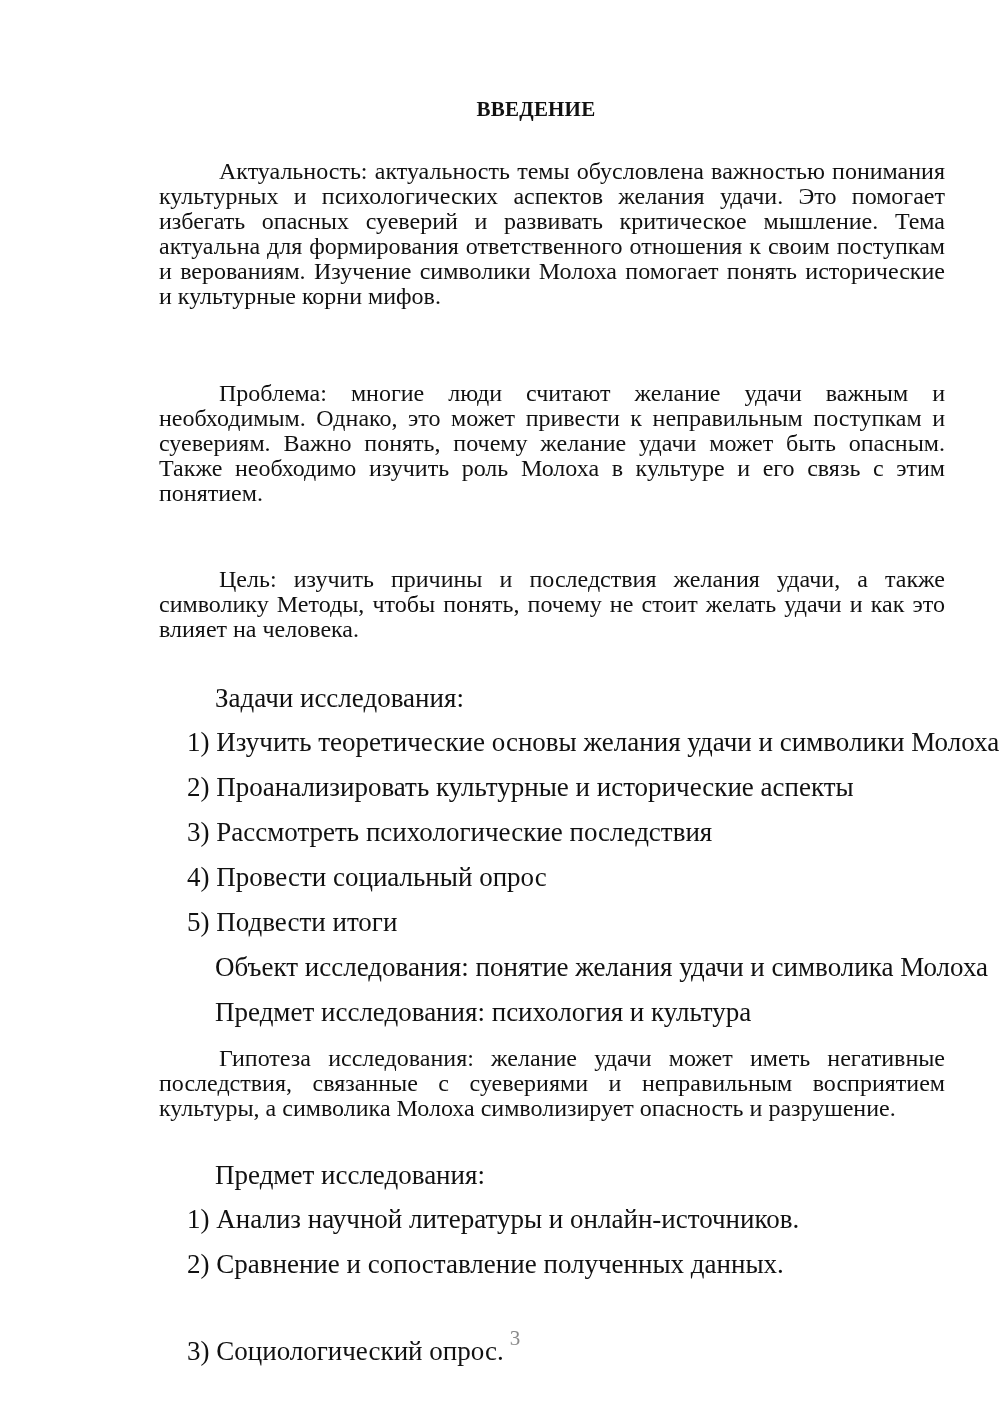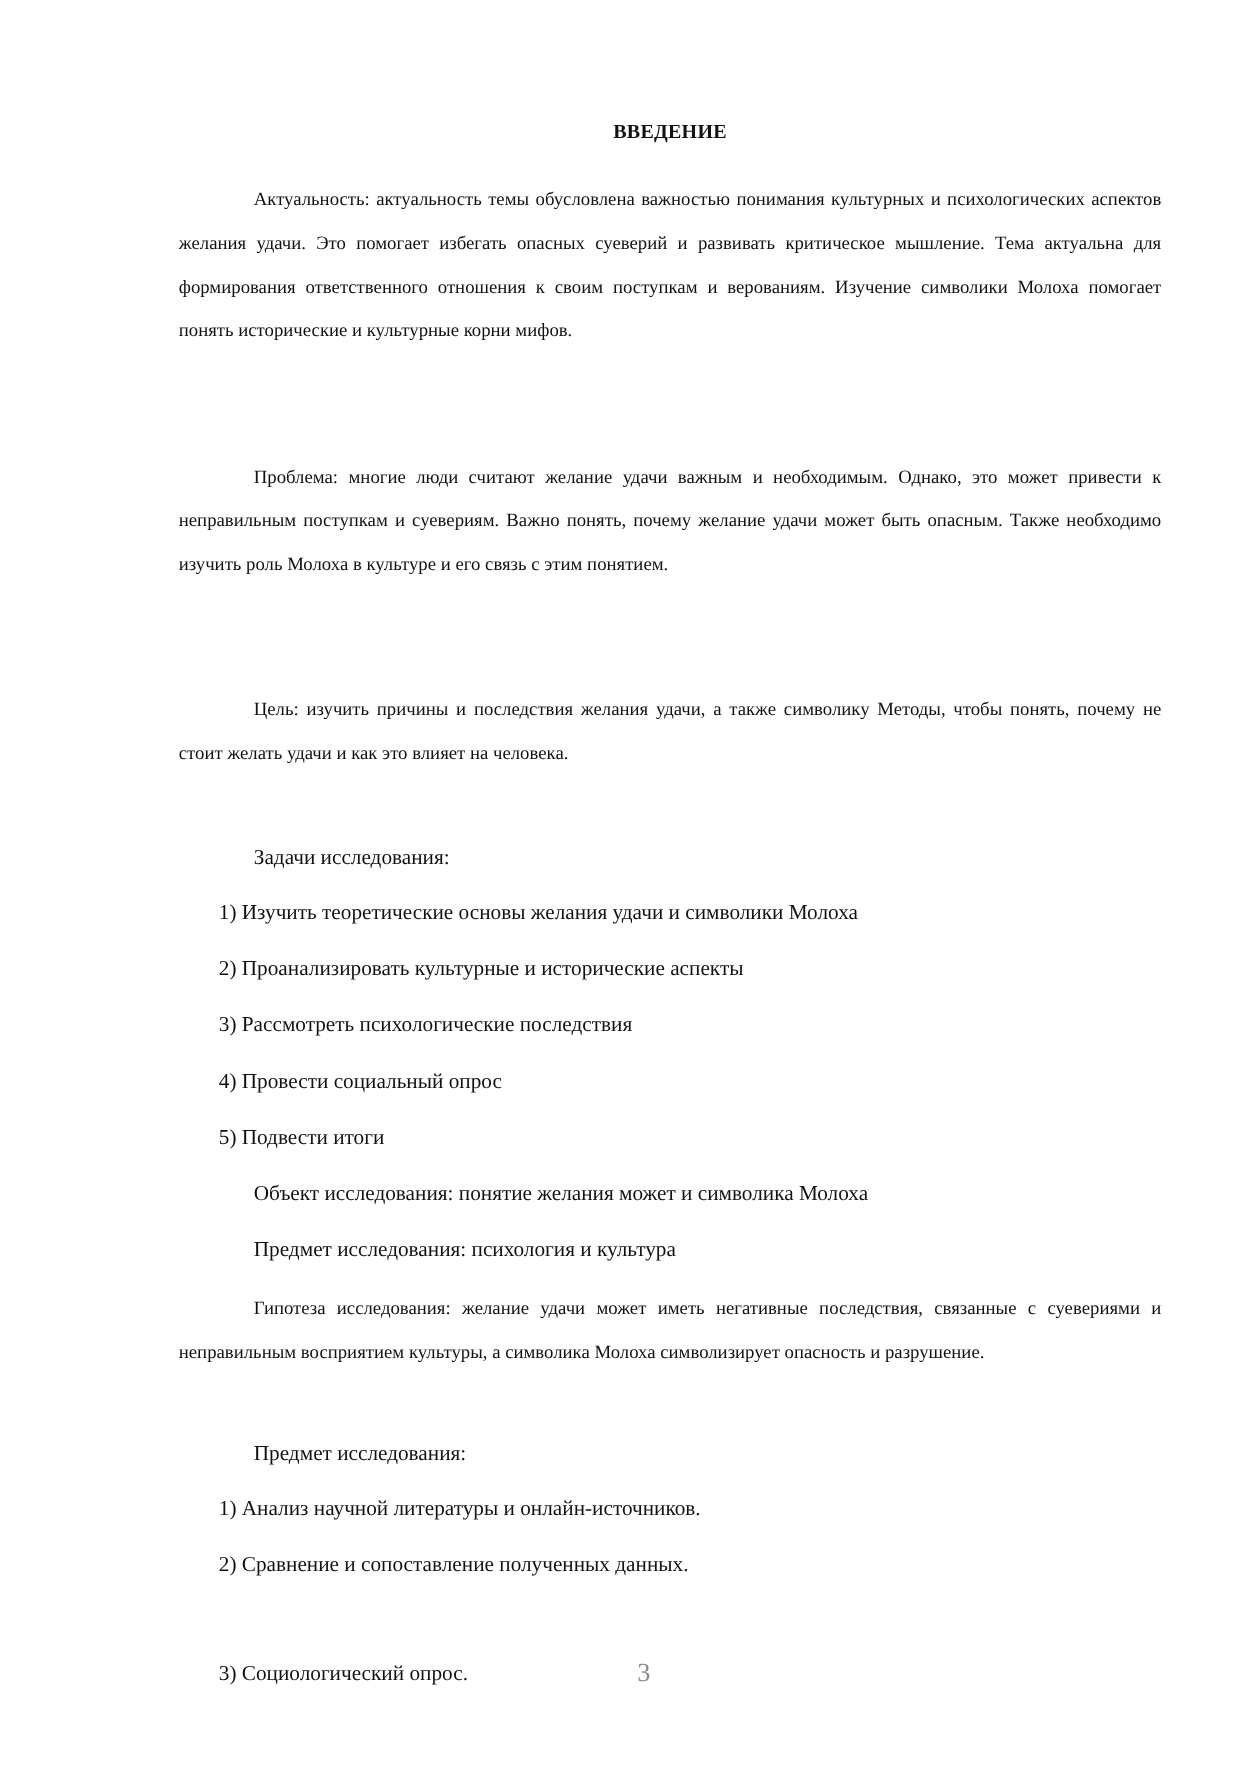--- a/index.html
+++ b/index.html
@@ -21,39 +21,39 @@
       top: 0;
       width: 786px;
     }
     .title {
       position: absolute;
       left: 0;
       top: 97px;
       width: 786px;
       text-align: center;
       font-weight: bold;
-      font-size: 16px;
+      font-size: 21px;
       letter-spacing: 0.2px;
     }
     .para {
       position: absolute;
       left: 0;
       width: 786px;
-      font-size: 15px;
-      line-height: 35px;
+      font-size: 24px;
+      line-height: 25px;
       text-align: justify;
       text-indent: 60px;
-      margin: 0;
+      margin: 16px;
     }
     .line {
       position: absolute;
-      font-size: 17px;
+      font-size: 27px;
       line-height: 30px;
       white-space: nowrap;
-      margin: 0;
+      margin: 12px;
     }
     .indent-60 { left: 60px; }
     .indent-32 { left: 32px; }
     .page-number {
       position: absolute;
       left: 0;
       top: 1326px;
       width: 786px;
       text-align: center;
       font-size: 21px;
@@ -77,21 +77,21 @@
   <p class="line indent-60" style="top:671px;">Задачи исследования:</p>
 
   <div>
     <p class="line indent-32" style="top:715px;">1) Изучить теоретические основы желания удачи и символики Молоха</p>
     <p class="line indent-32" style="top:760px;">2) Проанализировать культурные и исторические аспекты</p>
     <p class="line indent-32" style="top:805px;">3) Рассмотреть психологические последствия</p>
     <p class="line indent-32" style="top:850px;">4) Провести социальный опрос</p>
     <p class="line indent-32" style="top:895px;">5) Подвести итоги</p>
   </div>
 
-  <p class="line indent-60" style="top:940px;">Объект исследования: понятие желания может и символика Молоха</p>
+  <p class="line indent-60" style="top:940px;">Объект исследования: понятие желания удачи и символика Молоха</p>
 
   <p class="line indent-60" style="top:985px;">Предмет исследования: психология и культура</p>
 
   <p class="para" style="top:1030px;">Гипотеза исследования: желание удачи может иметь негативные последствия, связанные с суевериями и неправильным восприятием культуры, а символика Молоха символизирует опасность и разрушение.</p>
 
   <p class="line indent-60" style="top:1148px;">Предмет исследования:</p>
 
   <div>
     <p class="line indent-32" style="top:1192px;">1) Анализ научной литературы и онлайн-источников.</p>
     <p class="line indent-32" style="top:1237px;">2) Сравнение и сопоставление полученных данных.</p>

